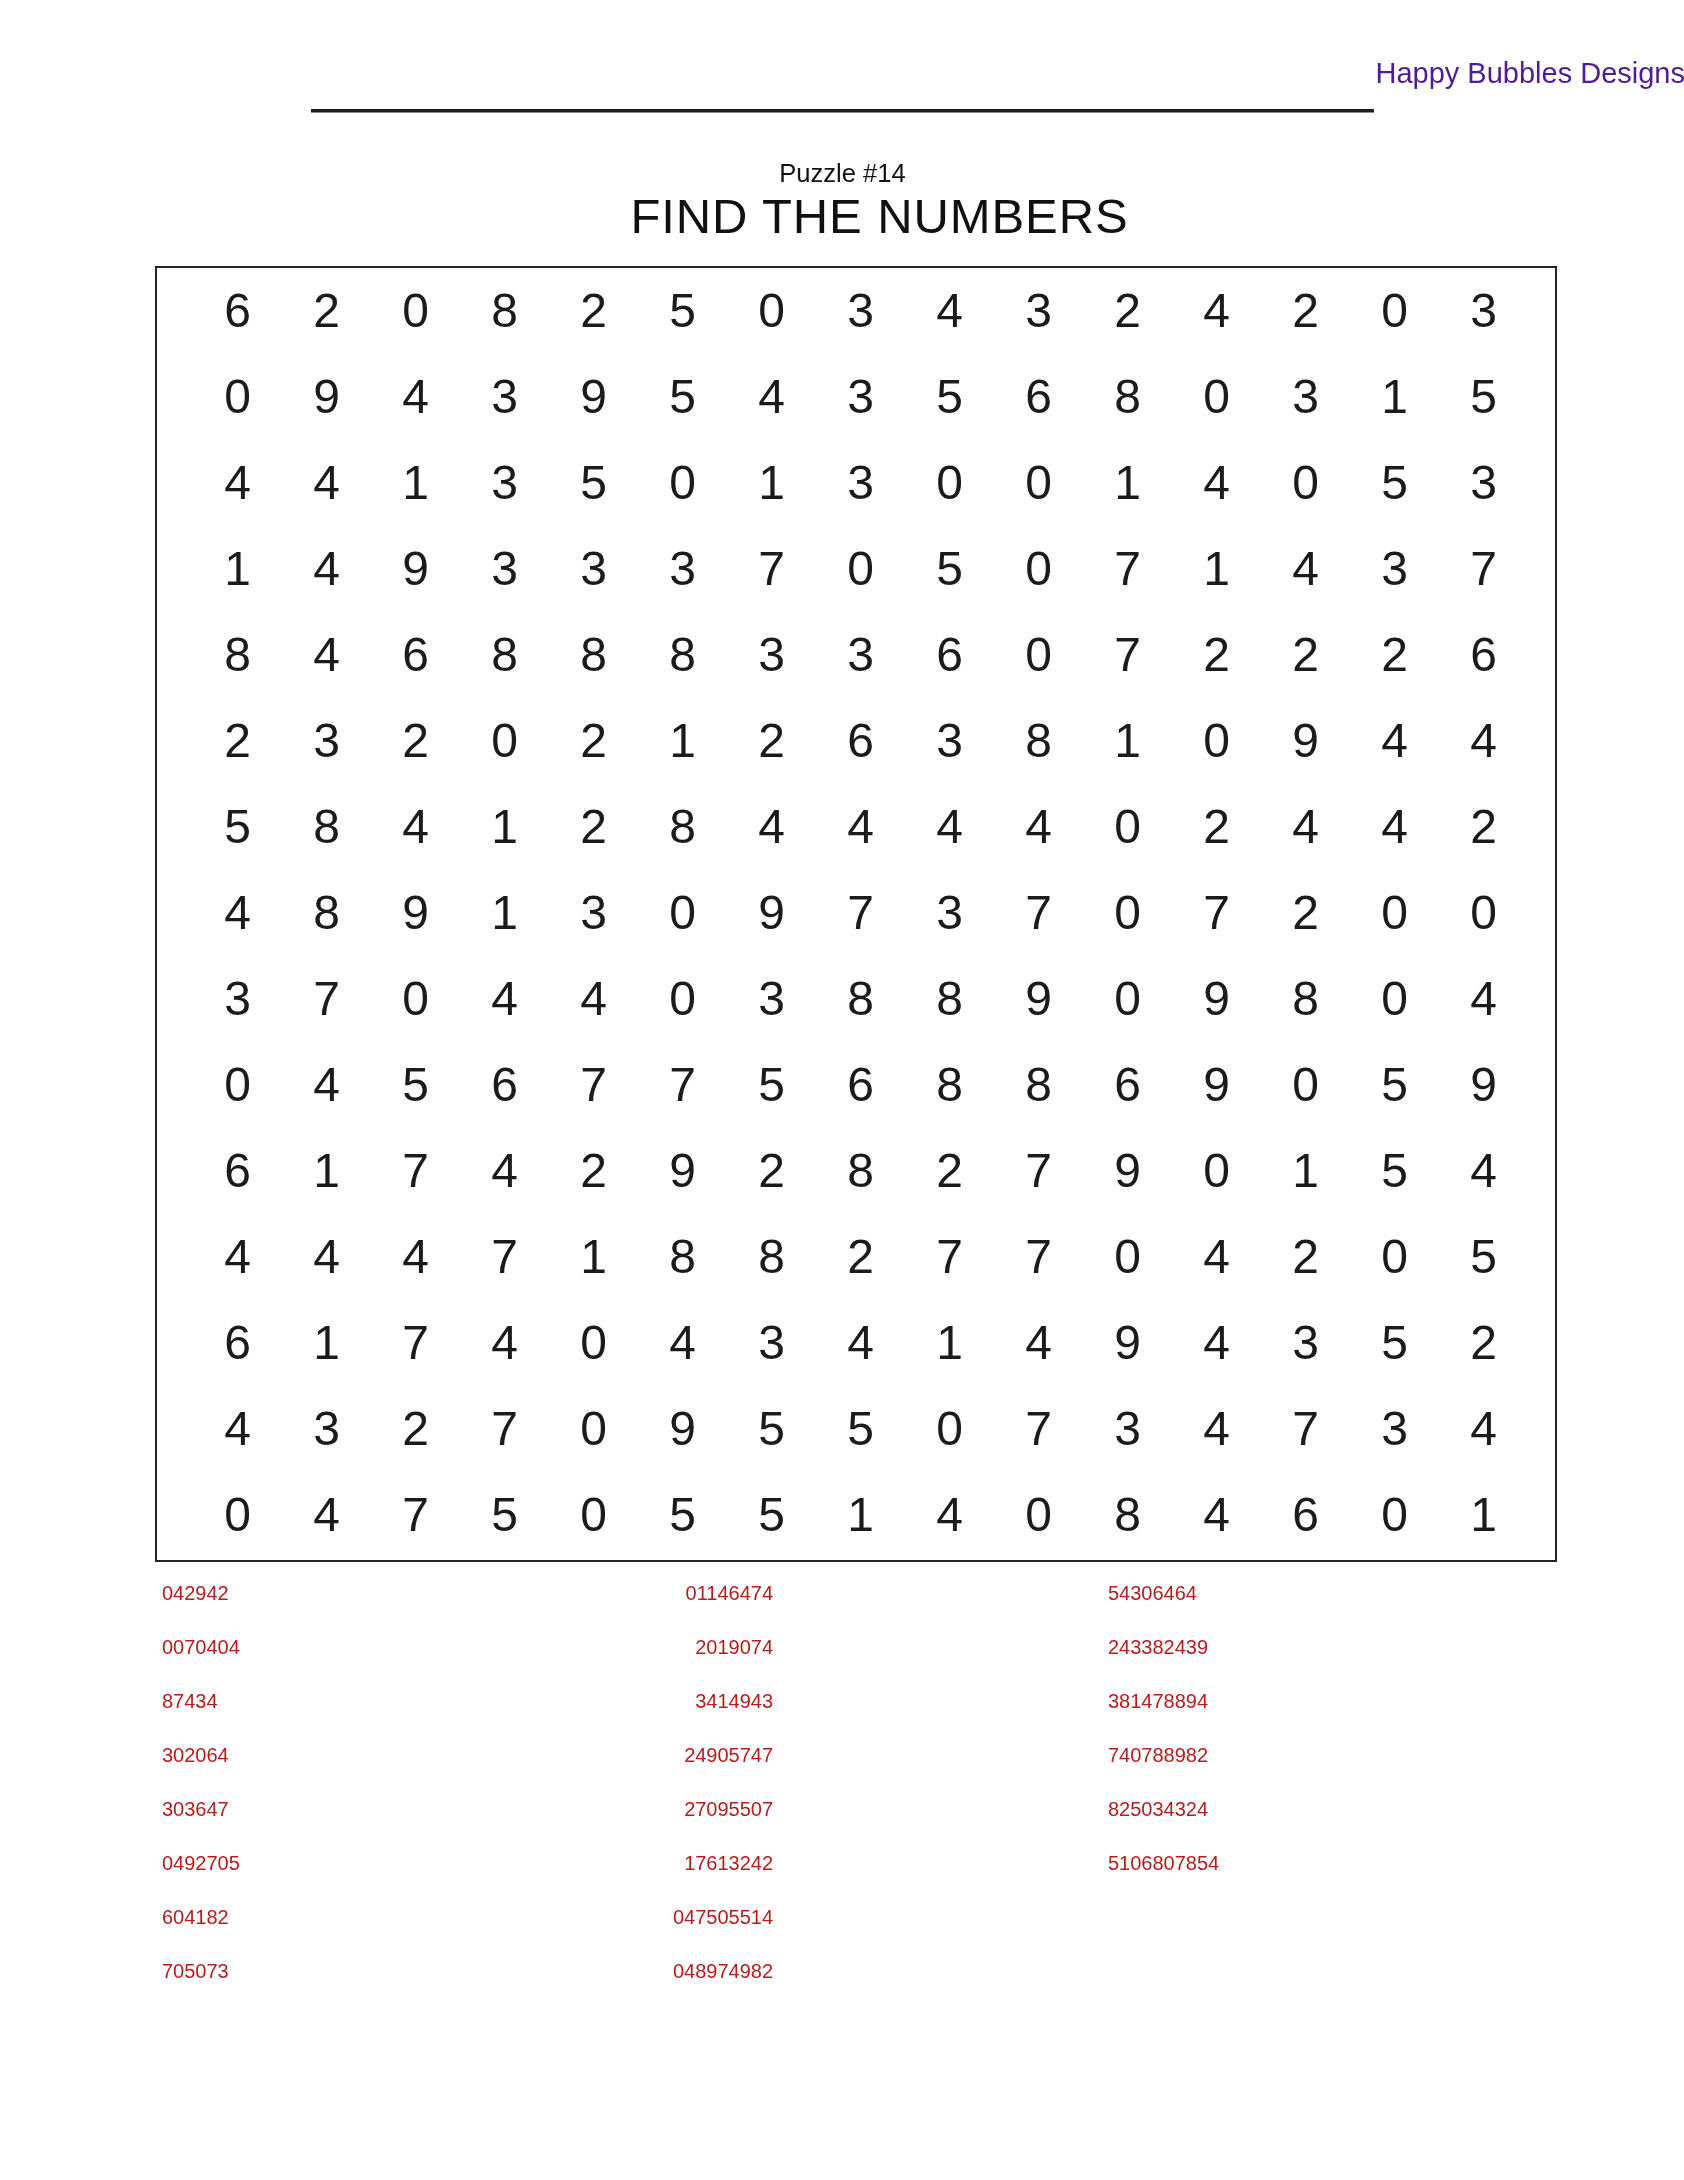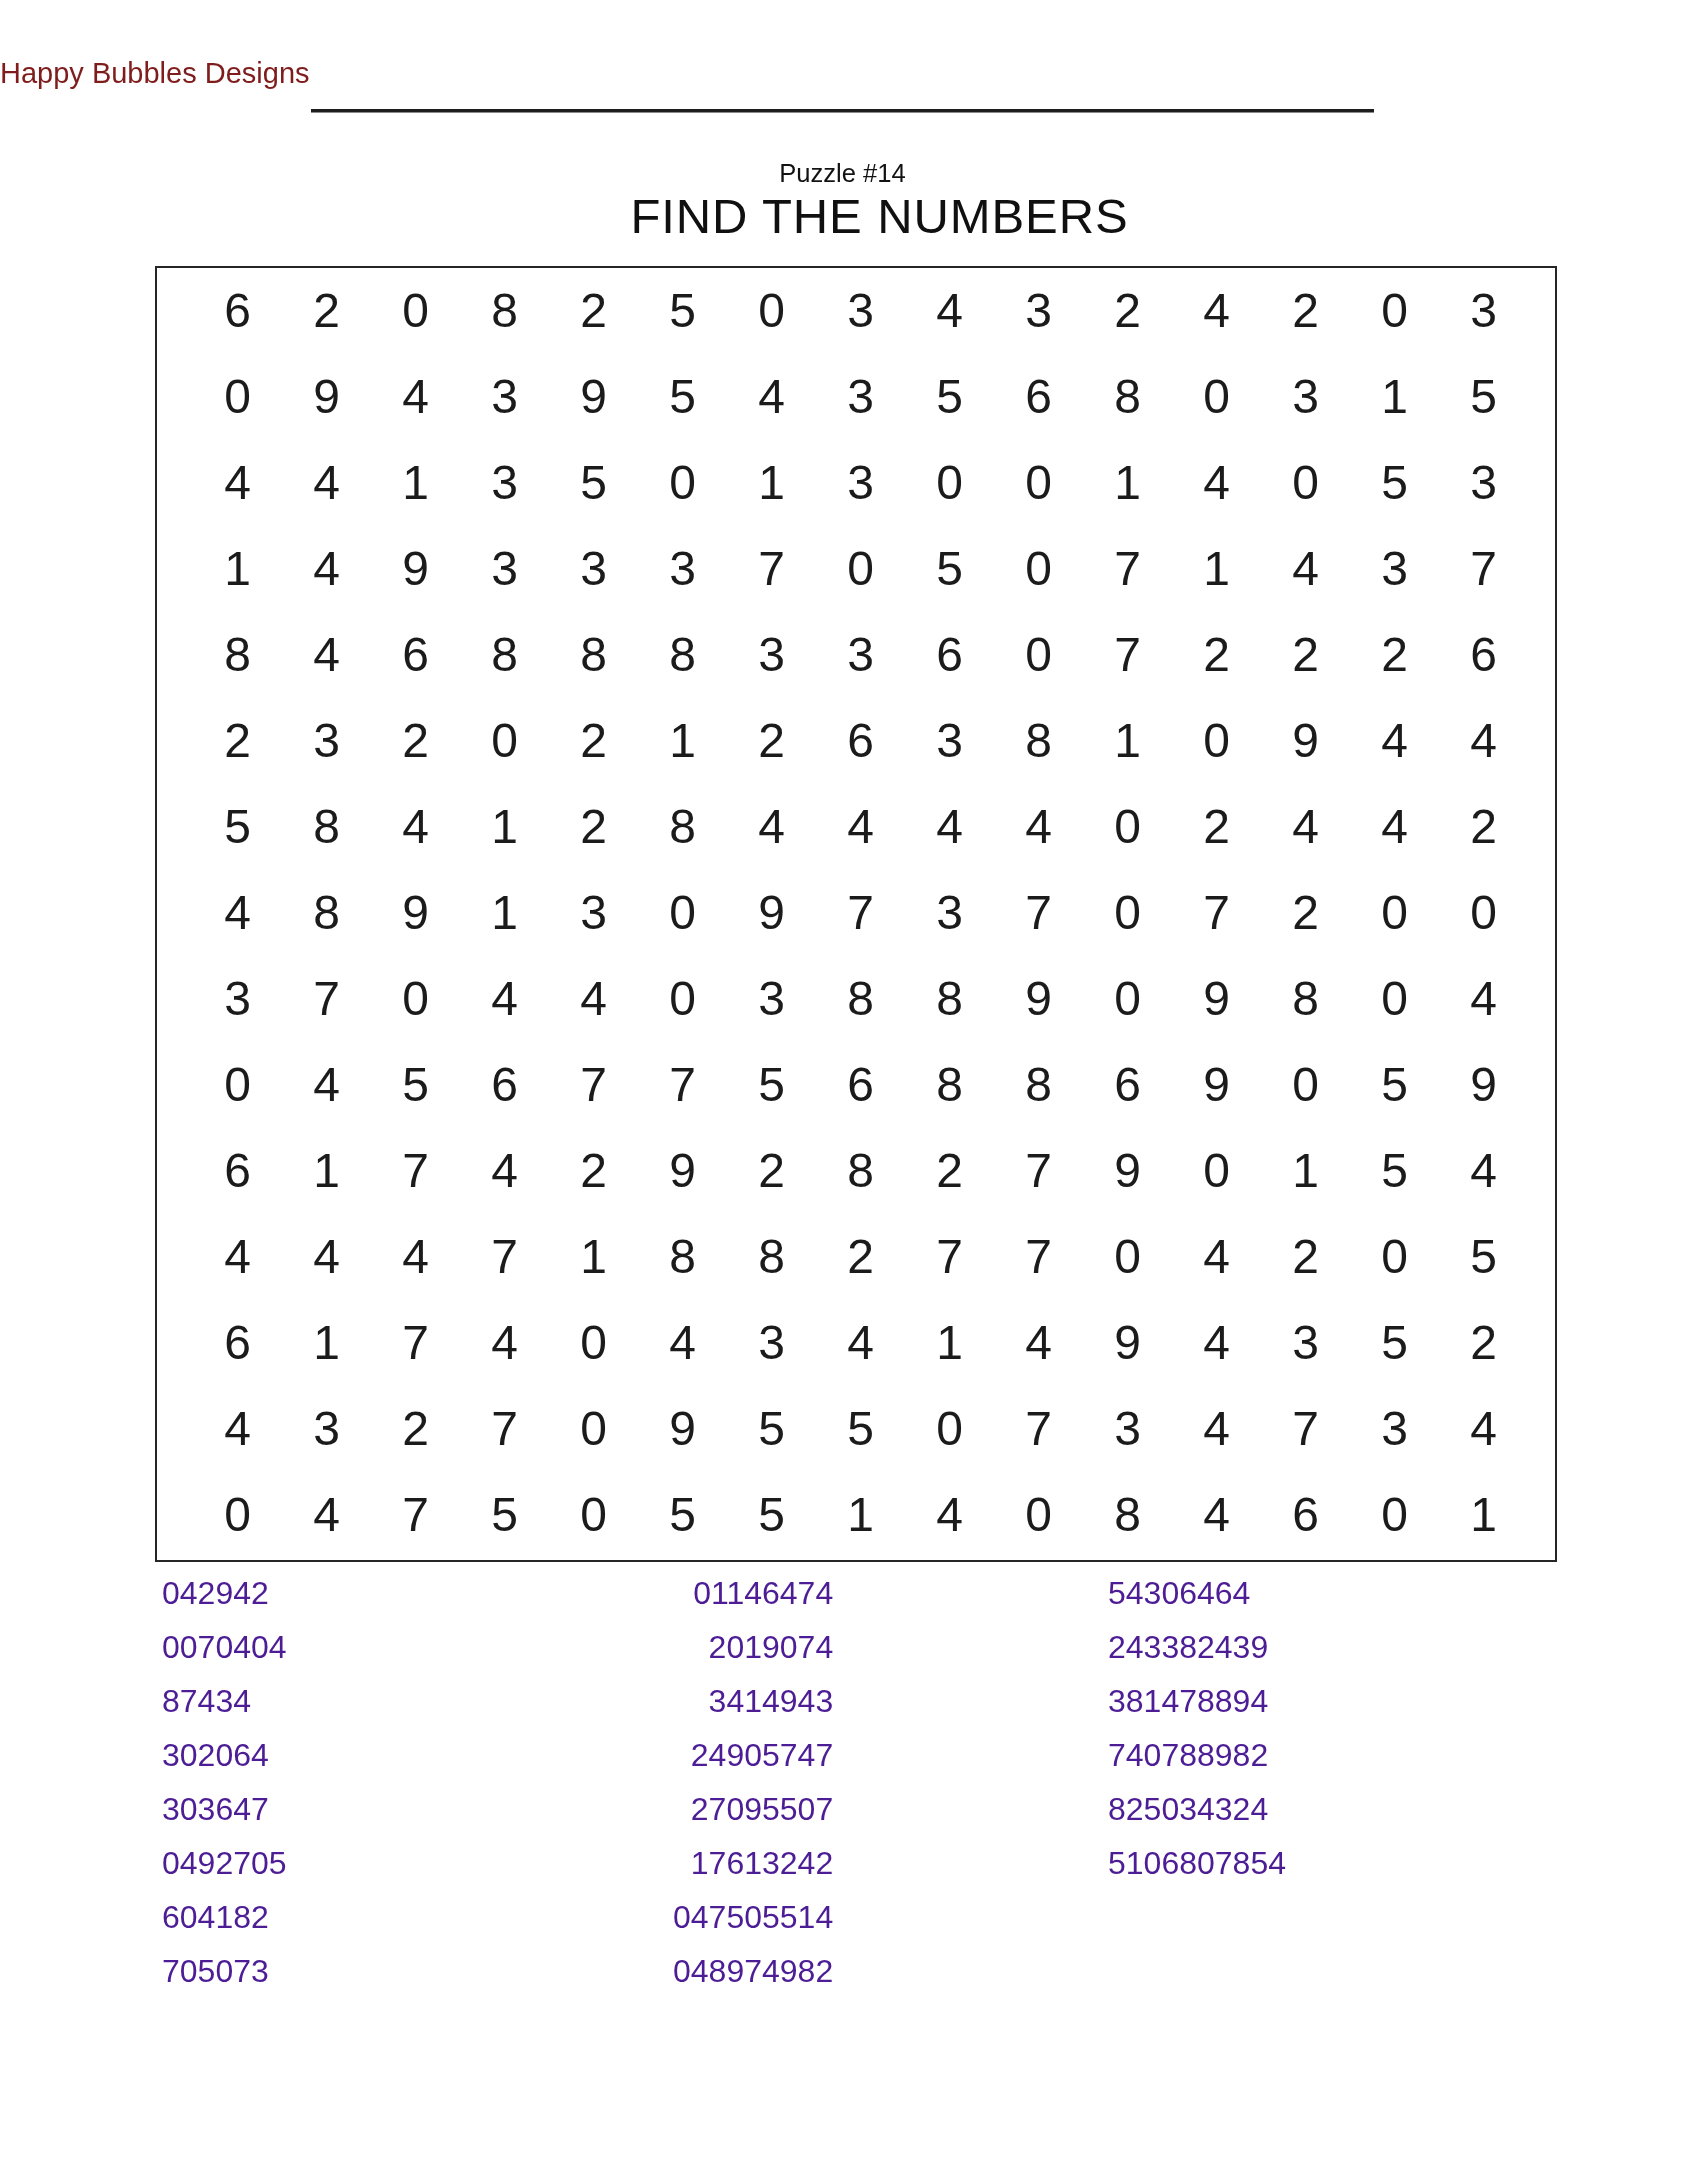--- a/index.html
+++ b/index.html
@@ -13,24 +13,24 @@
     height: 2181px;
     overflow: hidden;
     font-family: "Liberation Sans", sans-serif;
     color: #161616;
   }
   .brand {
     position: absolute;
     top: 56px;
     left: 0;
     width: 100%;
-    text-align: left;
+    text-align: right;
     font-size: 29px;
     line-height: 34px;
-    color: #7f1d1d;
+    color: #4c1d95;
   }
   .header-rule {
     position: absolute;
     top: 109px;
     left: 311px;
     width: 1063px;
     height: 2.6px;
     background: #1d1d1d;
     border-bottom: 0.9px solid #8a8a8a;
   }
@@ -89,22 +89,22 @@
   .find-column {
     position: absolute;
     top: 0;
   }
   .find-column.col-0 { left: 162px; }
   .find-column.col-1 { left: 673px; text-align: right; }
   .find-column.col-2 { left: 1108px; }
   .find-item {
     height: 54px;
     line-height: 54px;
-    font-size: 32px;
-    color: #4c1d95;
+    font-size: 20px;
+    color: #b91c1c;
     white-space: nowrap;
   }
 </style>
 </head>
 <body>
 
 <div class="brand">Happy Bubbles Designs</div>
 
 <div class="header-rule"></div>
 

